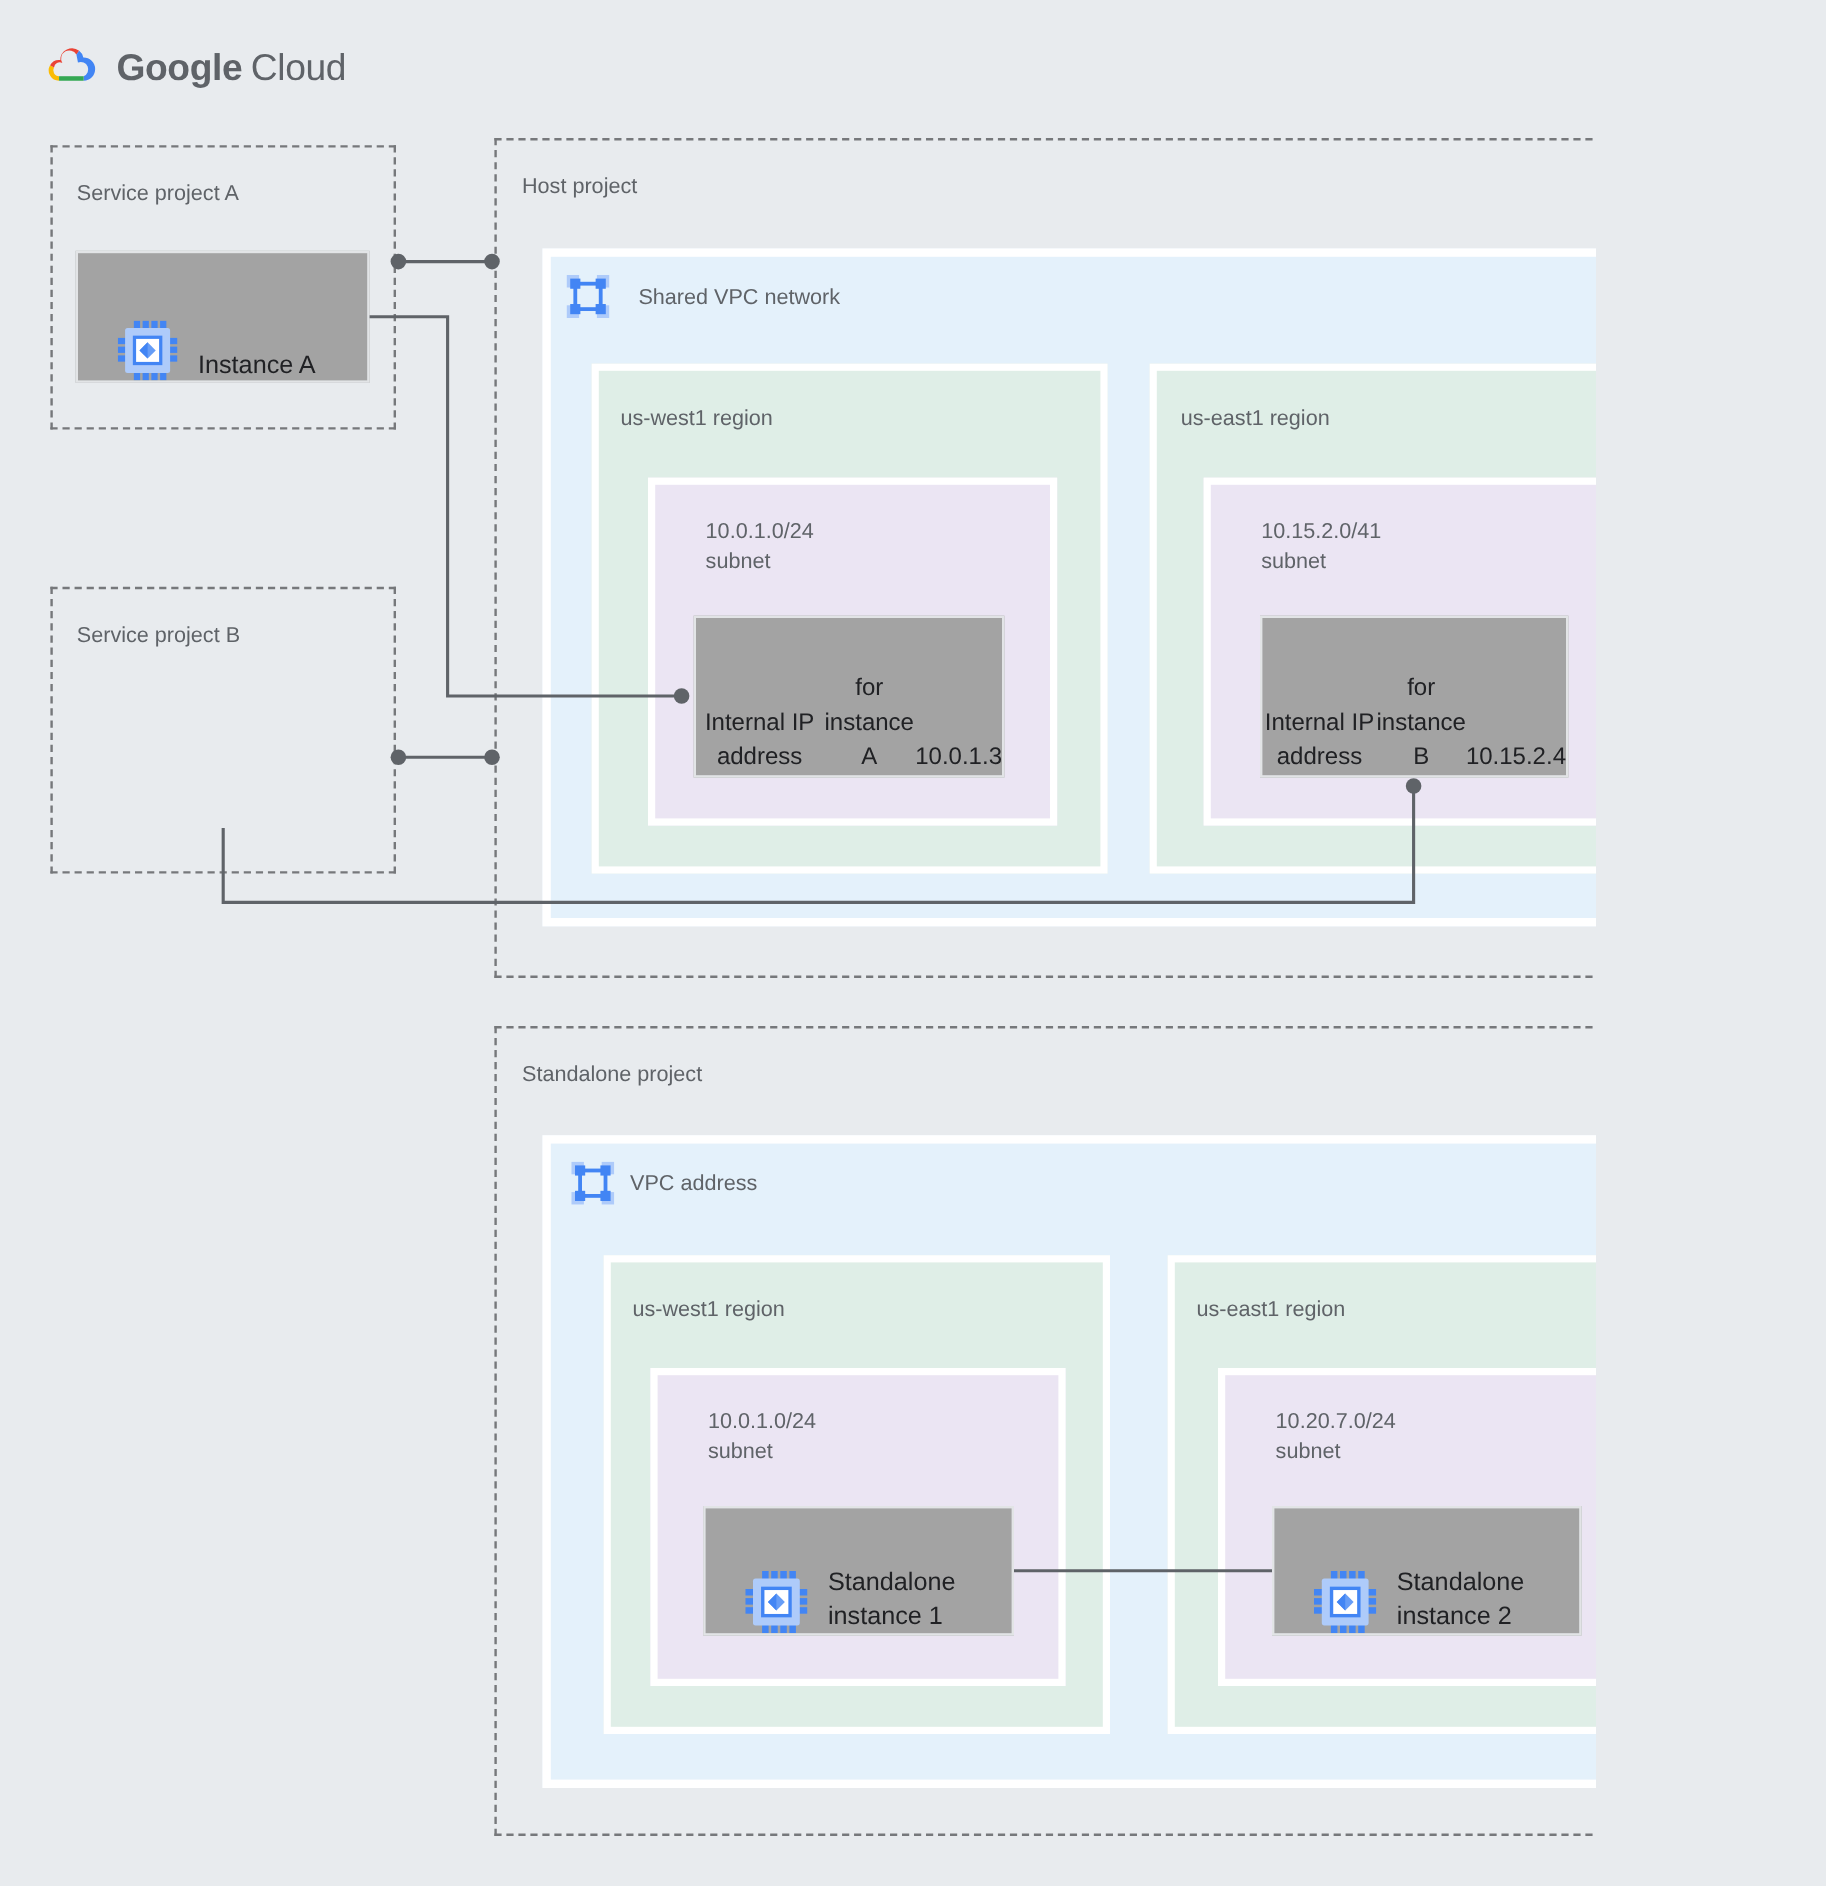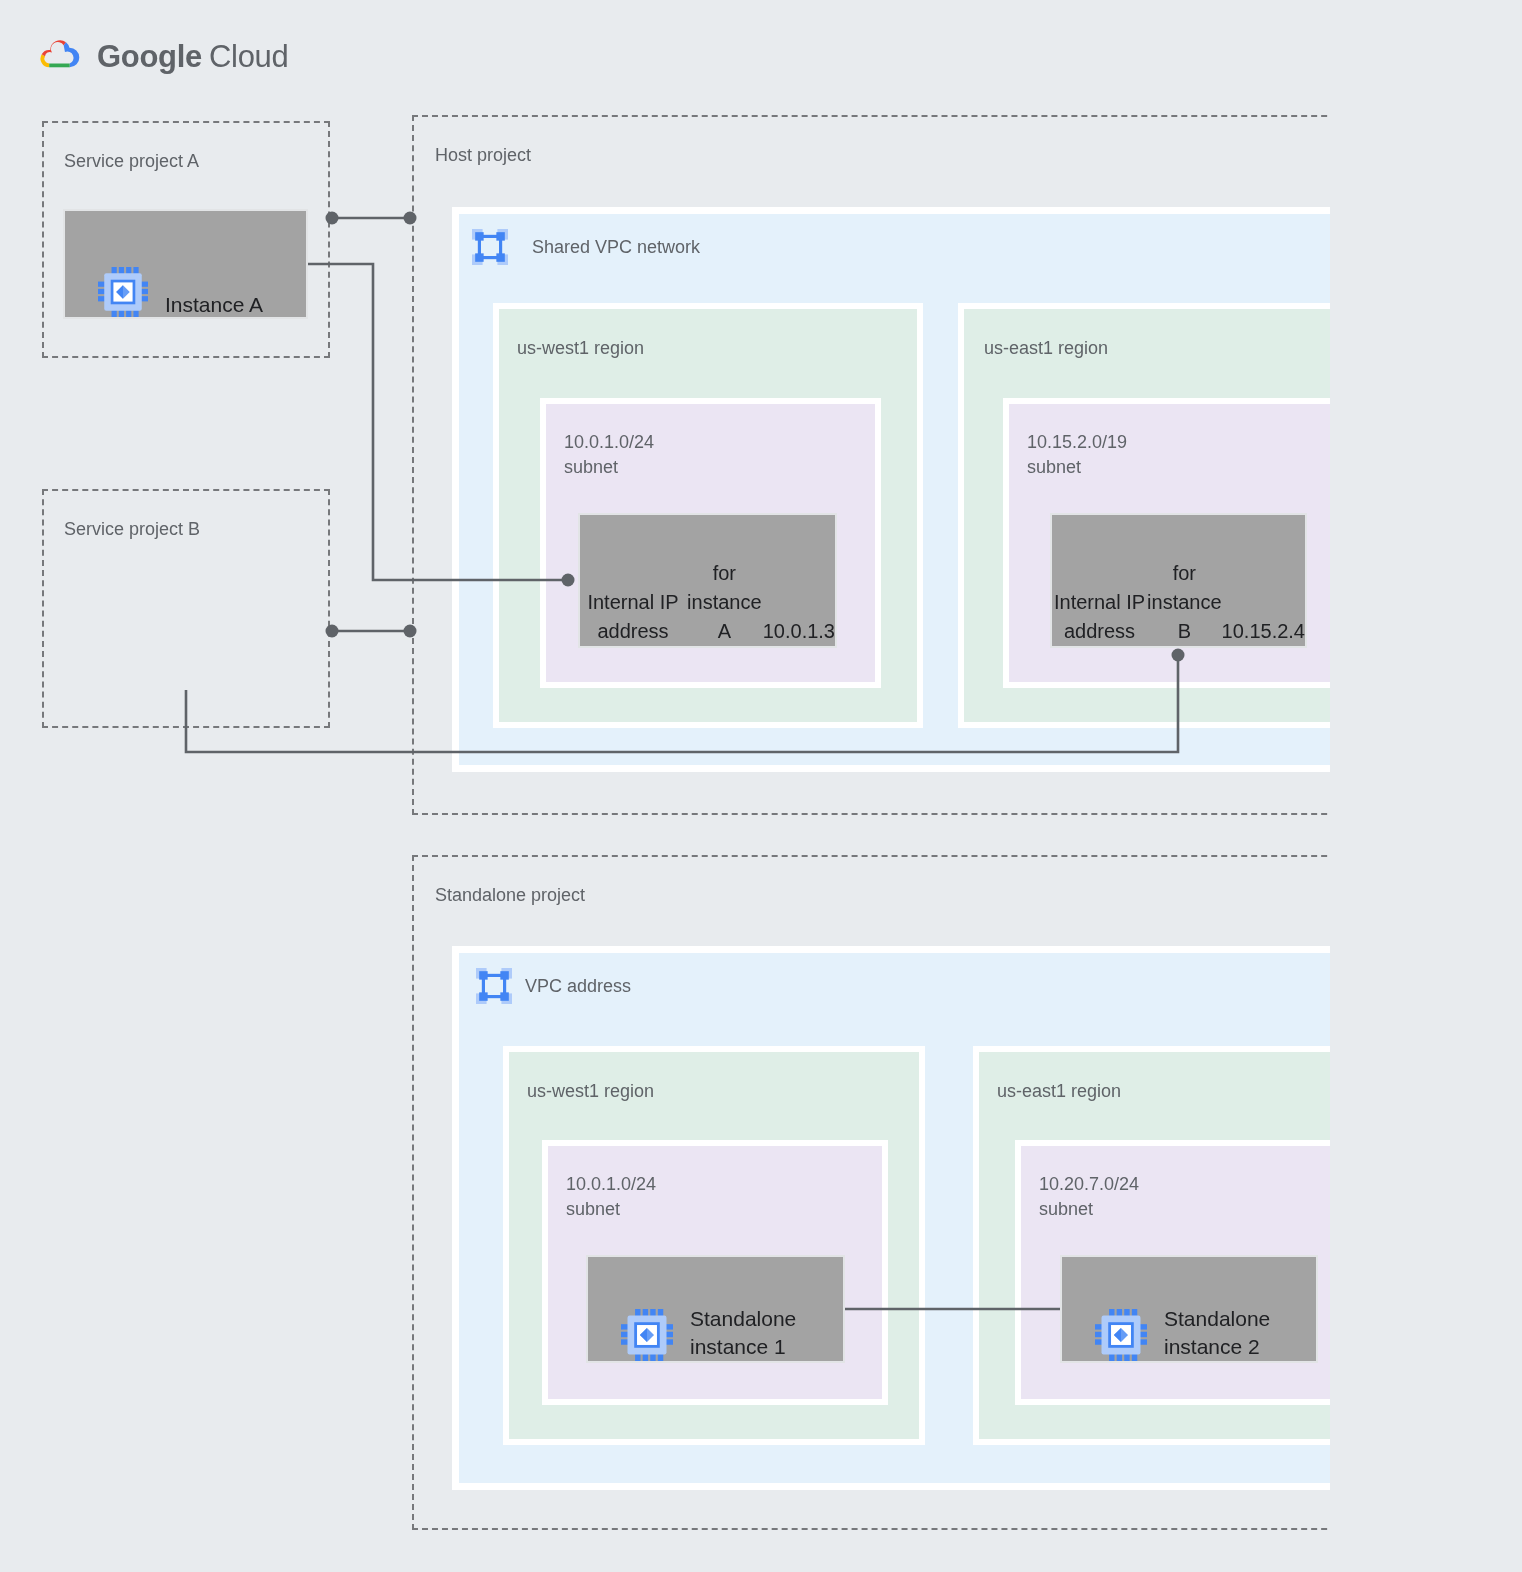--- a/index.html
+++ b/index.html
@@ -43,20 +43,21 @@
     position:absolute;
     background:var(--subnet_panel,#ebe5f3);
     border:6px solid #ffffff;
     box-sizing:border-box;
   }
   .subnet-label{
     position:absolute;
     font-size:18px;
     line-height:25px;
     color:var(--label_gray,#5f6368);
+    margin-left:24px;
   }
   .node{
     position:absolute;
     background:#a3a3a3;
     border:2px solid #e2e4e6;
     box-sizing:border-box;
     display:flex;
     align-items:flex-end;
   }
   .node-ip{
@@ -199,21 +200,21 @@
   <div class="node node-ip" style="left:578px;top:513px;width:259px;height:135px;">
     <span>Internal IP address</span>
     <span>for instance A</span>
     <span>10.0.1.3</span>
   </div>
 
   <div class="panel-region" style="left:958px;top:303px;width:434px;height:425px;"></div>
   <div class="glabel" style="left:984px;top:337px;">us-east1 region</div>
   <div class="panel-subnet" style="left:1003px;top:398px;width:341px;height:290px;"></div>
   <div class="subnet-label" style="left:1027px;top:430px;">
-    <span style="display:block;">10.15.2.0/19</span>
+    <span style="display:block;">10.15.2.0/41</span>
     <span style="display:block;">subnet</span>
   </div>
   <div class="node node-ip" style="left:1050px;top:513px;width:257px;height:135px;">
     <span>Internal IP address</span>
     <span>for instance B</span>
     <span>10.15.2.4</span>
   </div>
 
   <div class="dashed" style="left:412px;top:855px;width:1065px;height:675px;"></div>
   <div class="glabel" style="left:435px;top:884px;">Standalone project</div>

